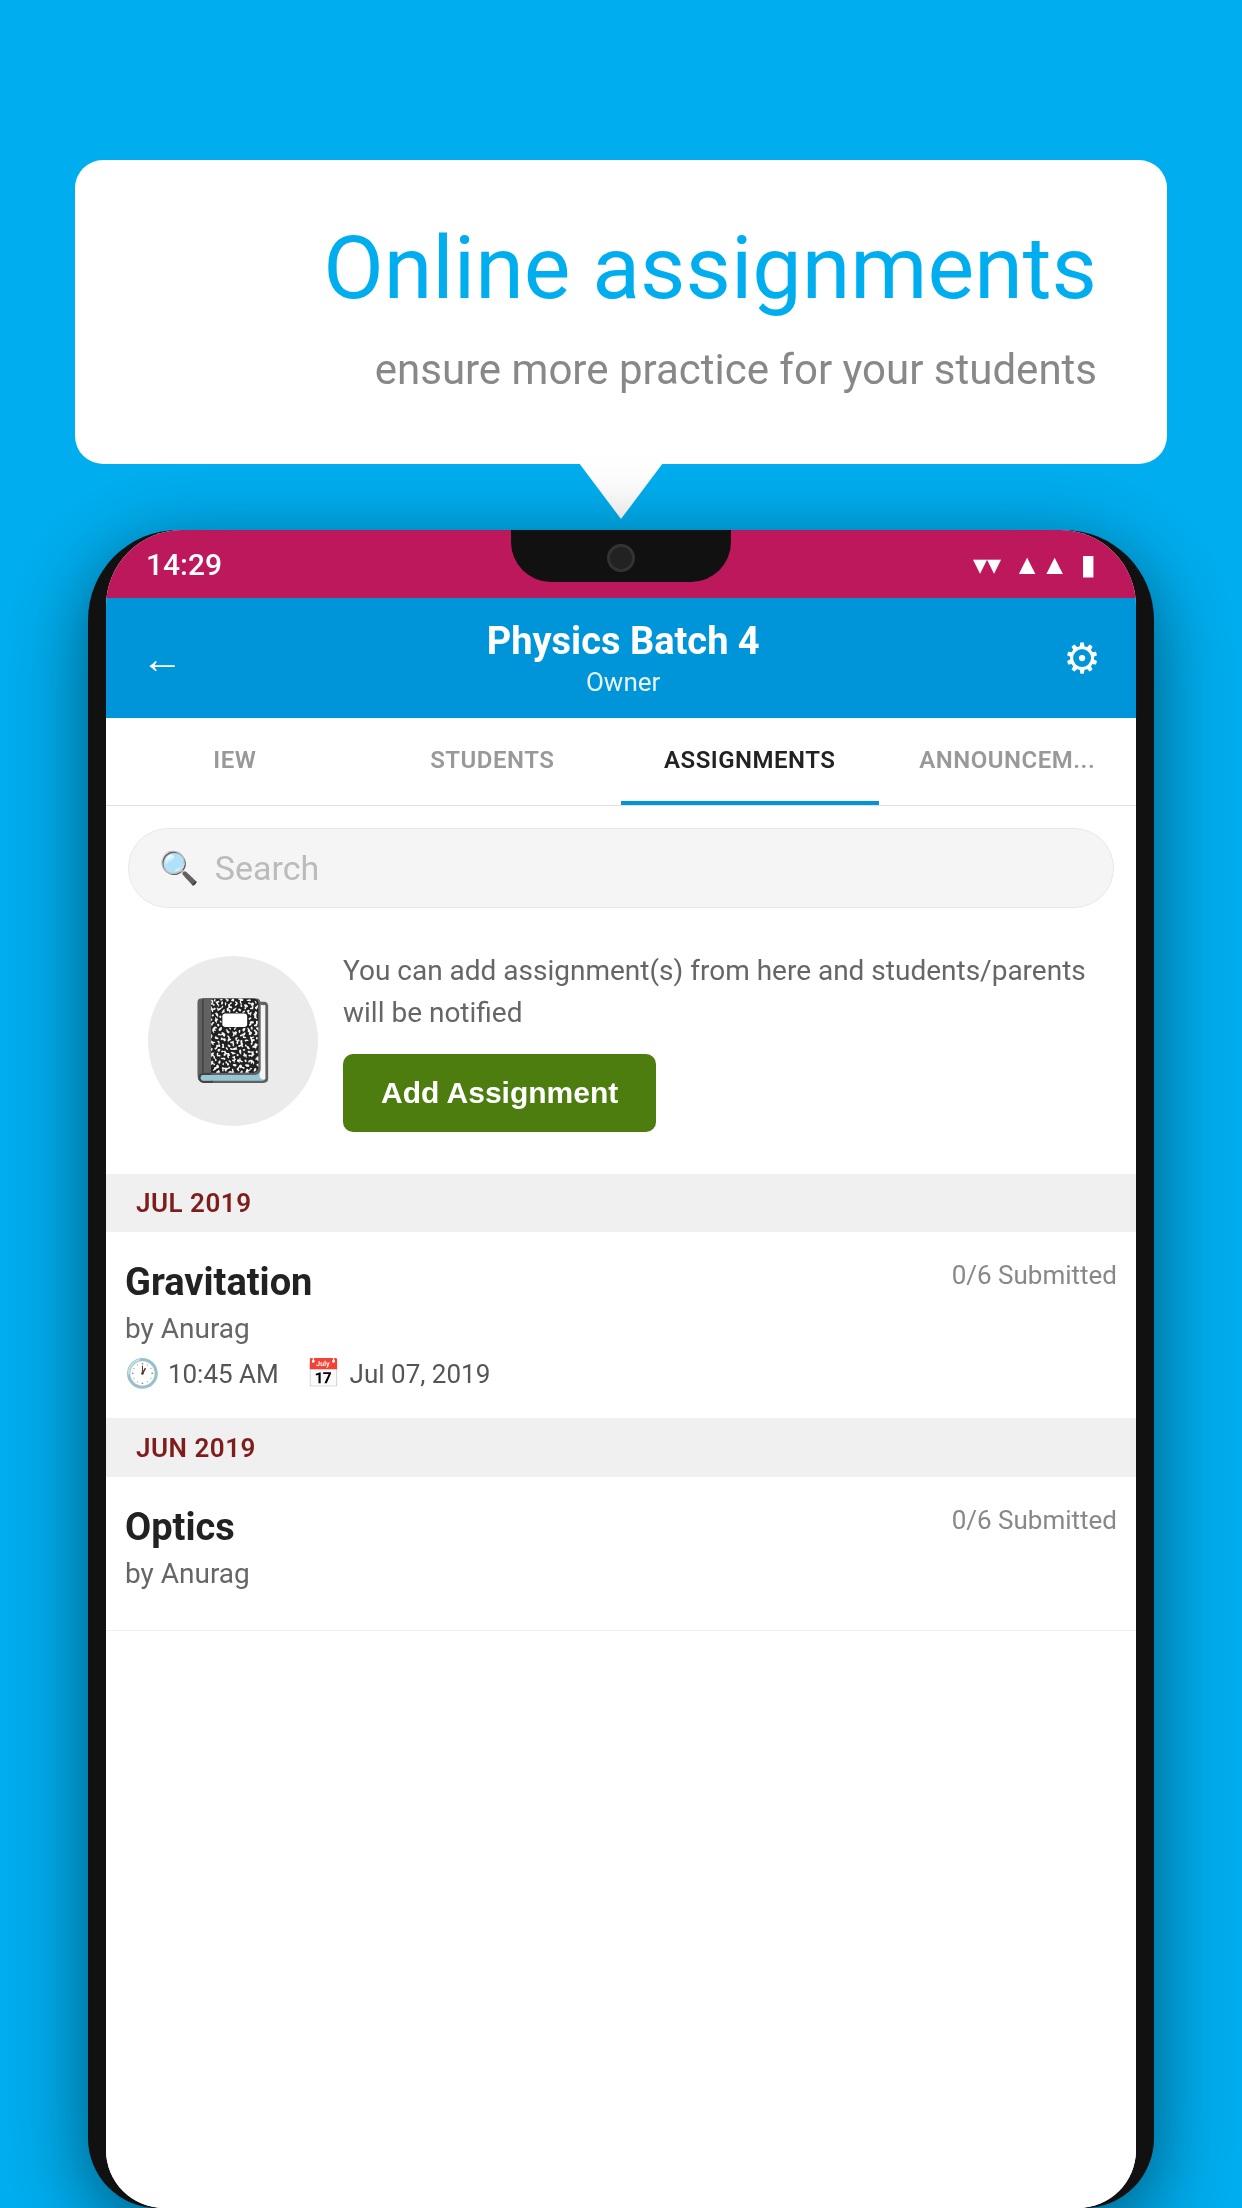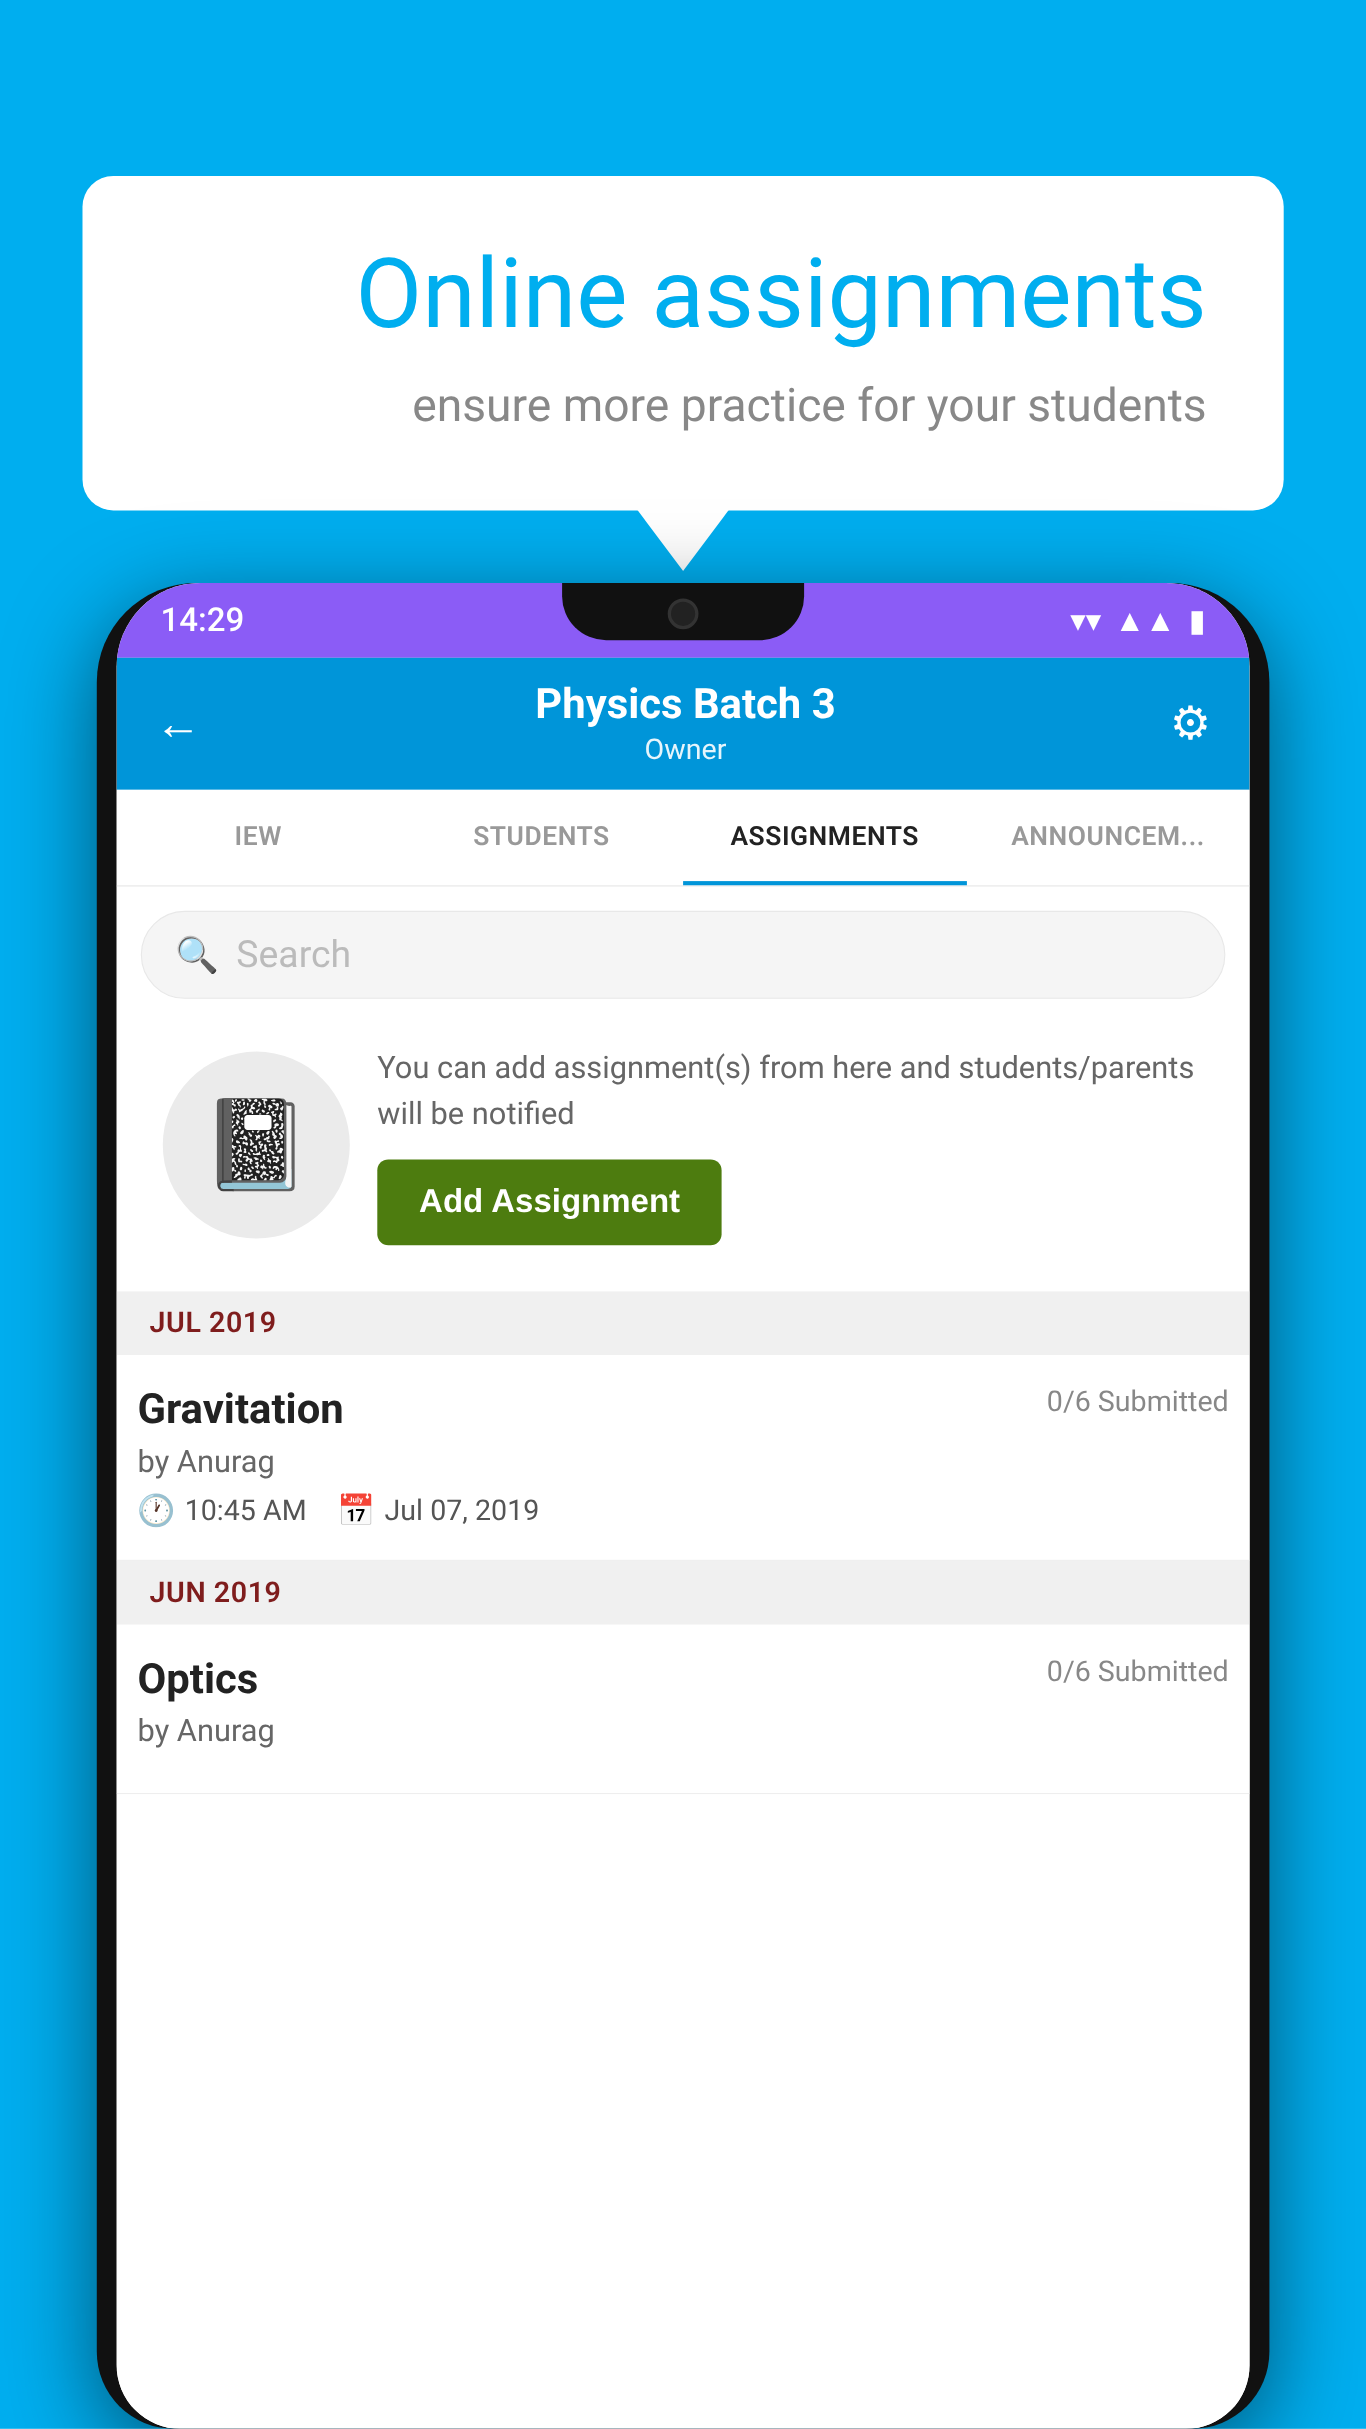--- a/index.html
+++ b/index.html
@@ -99,21 +99,21 @@
       height: 100%;
       background: white;
       border-radius: 76px 76px 58px 58px;
       overflow: hidden;
       display: flex;
       flex-direction: column;
     }
 
     
     .status-bar {
-      background: #8b5cf6;
+      background: #be185d;
       height: 68px;
       display: flex;
       align-items: center;
       justify-content: space-between;
       padding: 0 40px;
       flex-shrink: 0;
     }
     .status-time {
       color: white;
       font-size: 30px;
@@ -335,21 +335,21 @@
         <div class="status-icons">
           <span class="wifi-icon">▾▾</span>
           <span class="signal-icon">▲▲</span>
           <span class="battery-icon">▮</span>
         </div>
       </div>
 
       <div class="app-header">
         <span class="header-back">←</span>
         <div class="header-title-block">
-          <div class="header-title">Physics Batch 3</div>
+          <div class="header-title">Physics Batch 4</div>
           <div class="header-subtitle">Owner</div>
         </div>
         <span class="header-settings">⚙</span>
       </div>
 
       <div class="tabs-bar">
         <div class="tab-item">
           <span>IEW</span>
         </div>
         <div class="tab-item">

